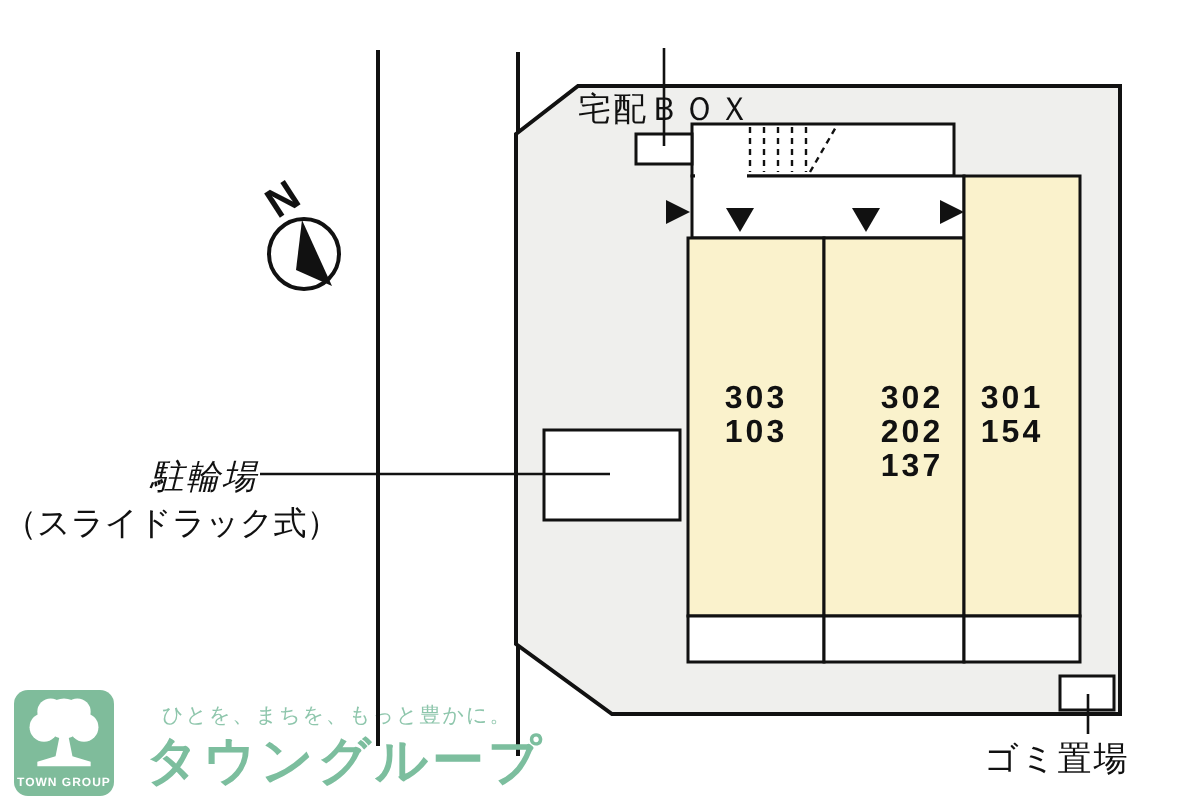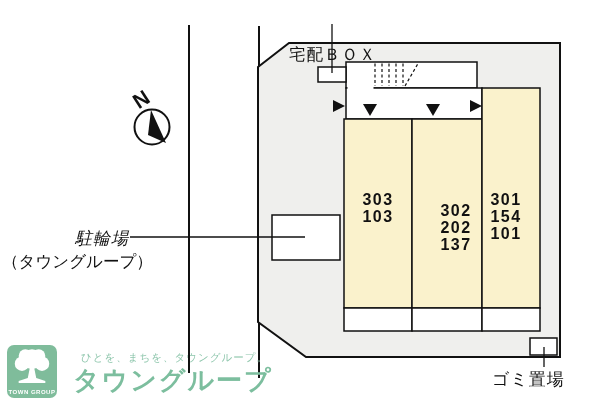--- a/index.html
+++ b/index.html
@@ -45,21 +45,21 @@
     z-index: 20;
     top: 191px;
     text-align: center;
     font-size: 16px;
     line-height: 17px;
     letter-spacing: 1.5px;
     font-weight: 700;
     color: #111111;
   }
   #rooms-col-1 { left: 344px; width: 68px; }
-  #rooms-col-2 { left: 412px; width: 88px; margin-top: 11px; }
+  #rooms-col-2 { left: 412px; width: 88px; }
   #rooms-col-3 { left: 482px; width: 48px; }
 
   
   #logo-badge {
     position: absolute;
     left: 7px; top: 345px;
     width: 50px; height: 53px;
     background: #7fbc9b;
     border-radius: 7px;
     z-index: 20;
@@ -149,47 +149,46 @@
 
     <g>
       <circle cx="152" cy="127" r="17.5" fill="#ffffff" stroke="#111111" stroke-width="2"></circle>
       <polygon points="151,110 166,143 148,135" fill="#111111"></polygon>
       <text x="133" y="106" font-size="21" font-weight="bold" fill="#111111" font-family="Liberation Sans, DejaVu Sans, sans-serif" transform="rotate(-33 142 98)">N</text>
     </g>
   </svg>
 
   <div id="delivery-box-label" class="jp-label">宅配ＢＯＸ</div>
   <div id="bicycle-label" class="jp-label">駐輪場</div>
-  <div id="bicycle-sub-label" class="jp-label">（タウングループ）</div>
+  <div id="bicycle-sub-label" class="jp-label">（スライドラック式）</div>
   <div id="garbage-label" class="jp-label">ゴミ置場</div>
 
   <div id="rooms-col-1" class="room-col">
     <div>303</div>
     <div>103</div>
   </div>
   <div id="rooms-col-2" class="room-col">
     <div>302</div>
     <div>202</div>
     <div>137</div>
   </div>
   <div id="rooms-col-3" class="room-col">
     <div>301</div>
     <div>154</div>
-    <div>101</div>
   </div>
 
   <div id="logo-badge">
     <svg width="50" height="40" viewBox="0 0 44 36" style="position:absolute;left:0;top:2px;">
       <g fill="#ffffff">
         <circle cx="22" cy="11" r="9"></circle>
         <circle cx="13" cy="15" r="6.5"></circle>
         <circle cx="31" cy="15" r="6.5"></circle>
         <circle cx="16" cy="8" r="6"></circle>
         <circle cx="28" cy="8" r="6"></circle>
         <path d="M20 19 L18.2 28 L10 30.5 L10 32.5 L34 32.5 L34 30.5 L25.8 28 L24 19 Z"></path>
       </g>
     </svg>
     <div id="logo-badge-text">TOWN GROUP</div>
   </div>
-  <div id="logo-tagline">ひとを、まちを、タウングループ。</div>
+  <div id="logo-tagline">ひとを、まちを、もっと豊かに。</div>
   <div id="logo-brand">タウングループ</div>
 
 </div>
 
 </body></html>

